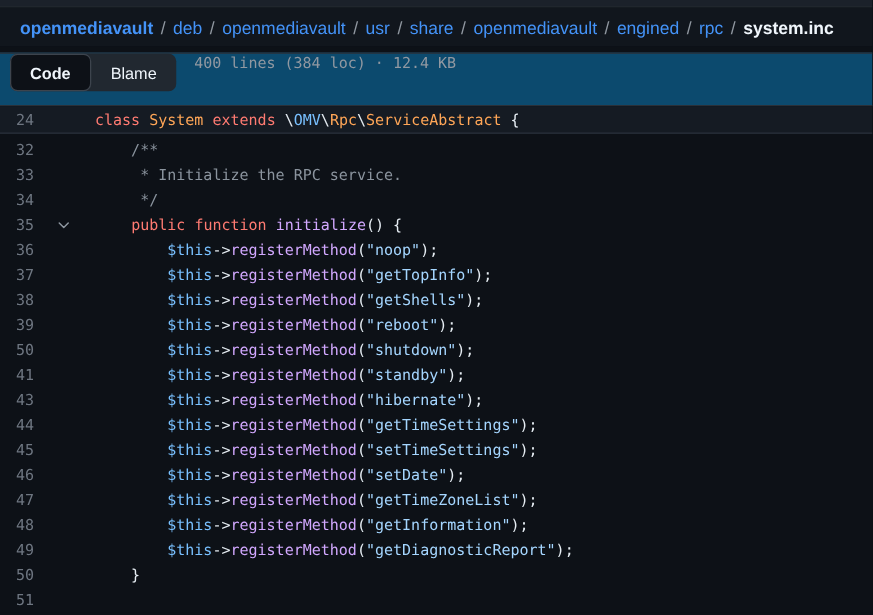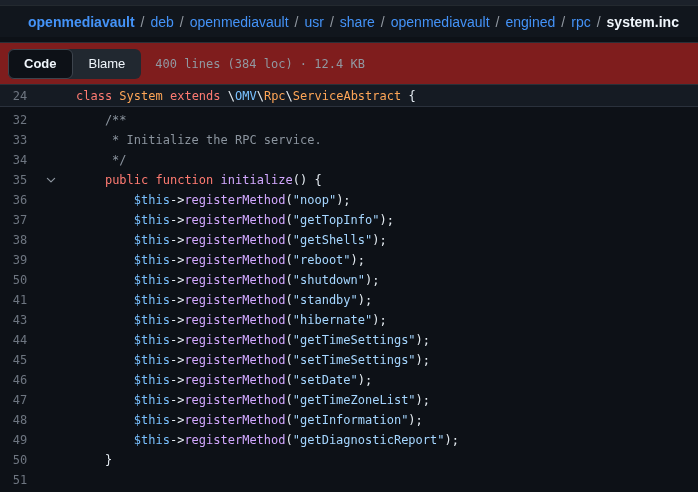--- a/index.html
+++ b/index.html
@@ -7,34 +7,34 @@
     width:698px;height:492px;overflow:hidden;
     background:#0d1117;
     font-family:"Liberation Sans", sans-serif;
     -webkit-font-smoothing:antialiased;
   }
   
   .top-strip{height:5px;background:#1b212a;border-bottom:1px solid #23292f;}
   
   .breadcrumb{
     height:31px;display:flex;align-items:center;
-    padding:0 28px;background:#11161d;
+    padding:0 16px;background:#11161d;
     font-size:14px;color:#9198a1;white-space:nowrap;overflow:hidden;
   }
   .breadcrumb a{color:#4493f8;text-decoration:none;cursor:pointer;}
   .breadcrumb .root{font-weight:700;}
   .breadcrumb .sep{margin:0 6px;color:#9198a1;}
   .breadcrumb .current{color:#f0f6fc;font-weight:700;}
   
   .gap{height:5px;background:#0d1117;}
   
   .toolbar{
-    height:41px;background:#7f1d1d;
+    height:41px;background:#0c4a6e;
     border-top:1px solid #2a3038;border-bottom:1px solid #2a3038;
-    display:flex;align-items:center;padding:0 8px;
+    display:flex;align-items:flex-start;padding:0 8px;
   }
   .seg{
     display:flex;align-items:stretch;height:30px;
     background:#212830;border-radius:6px;
   }
   .seg .tab{
     display:flex;align-items:center;justify-content:center;
     padding:0 15px;font-size:13px;color:#f0f6fc;
     border-radius:6px;cursor:pointer;background:transparent;border:1px solid transparent;
   }

